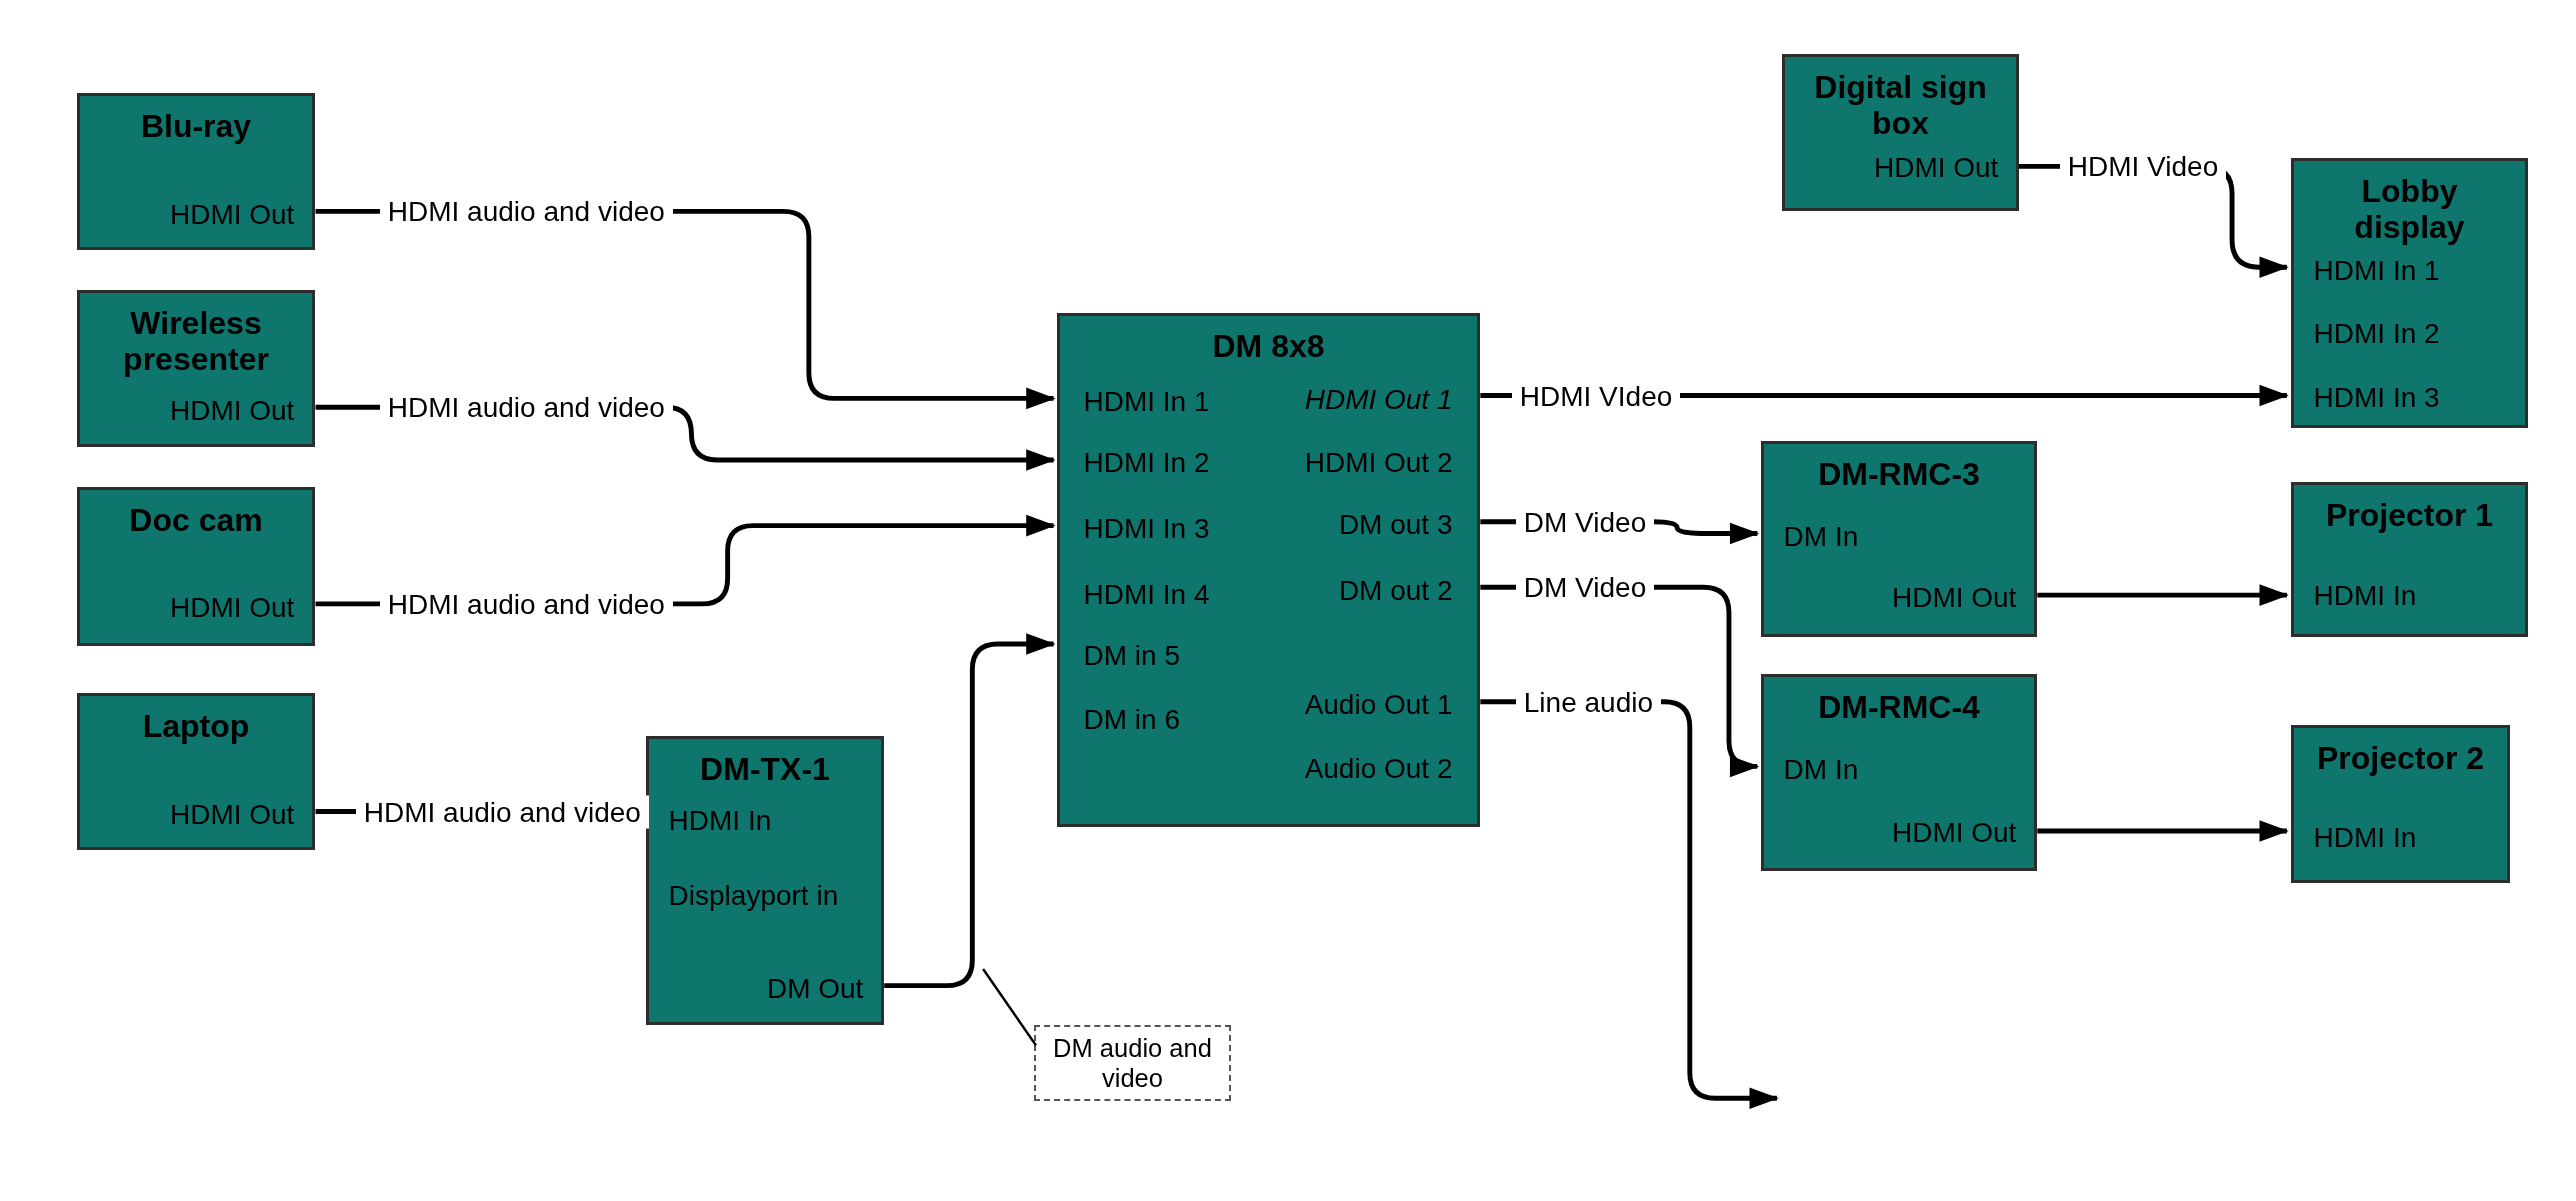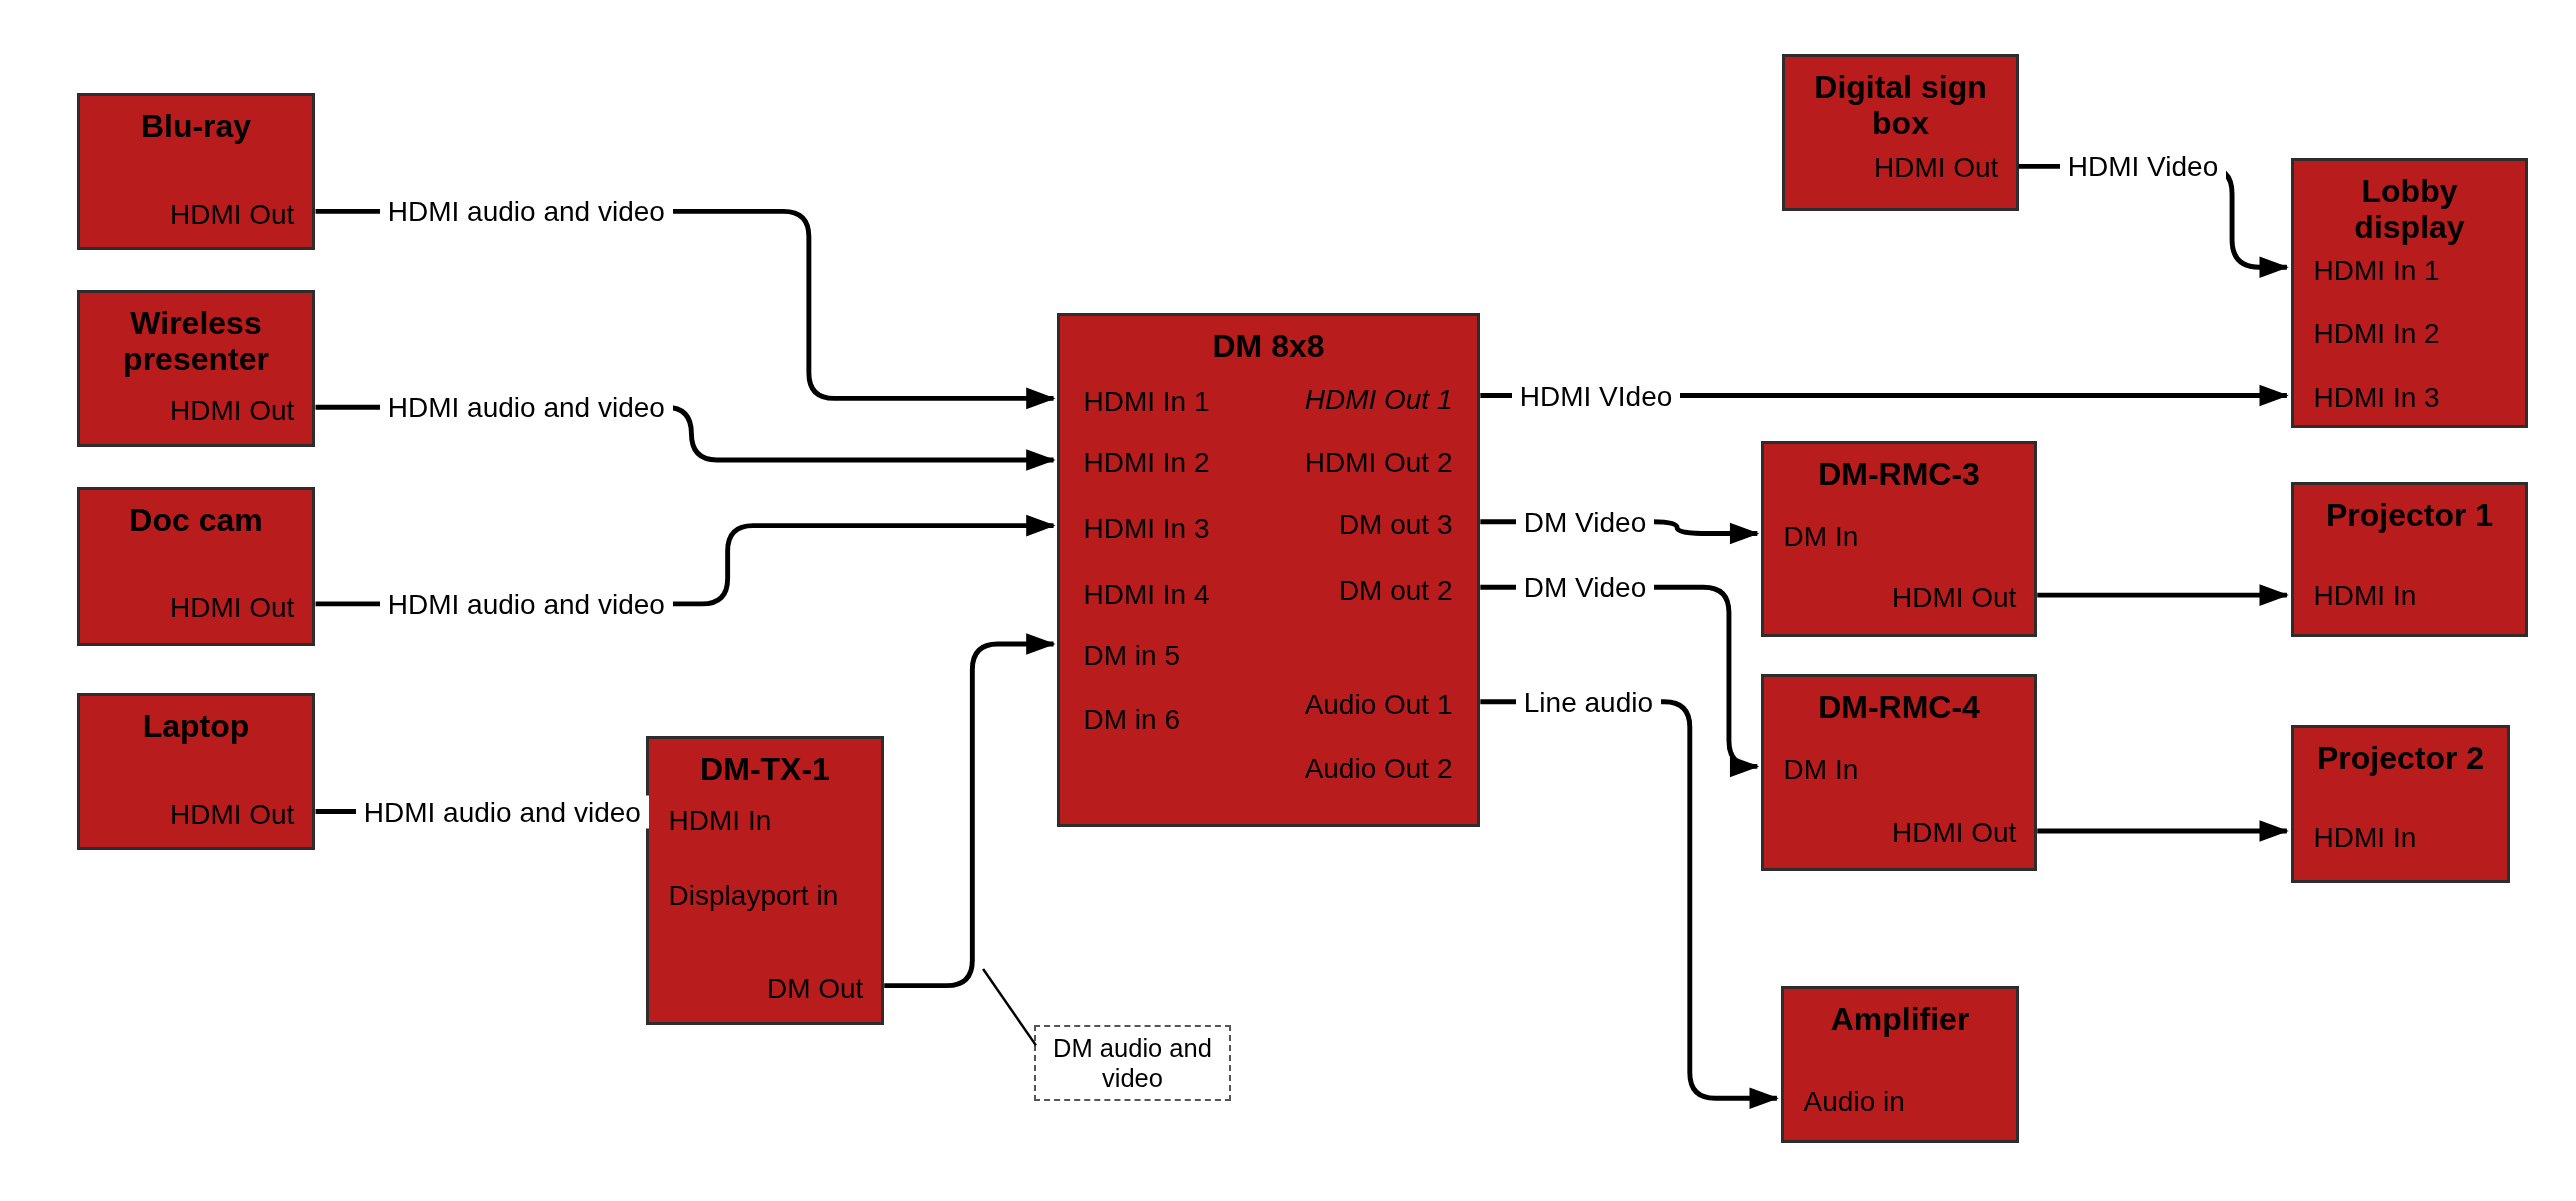--- a/index.html
+++ b/index.html
@@ -6,21 +6,21 @@
   .canvas{
     position:relative;
     width:2576px;height:1201px;
     background:#ffffff;
     font-family:"Liberation Sans", sans-serif;
     color:#000;
     overflow:hidden;
   }
   .box{
     position:absolute;
-    background:#b91c1c;
+    background:#0f766e;
     border:3.9px solid #2d2d2d;
     box-sizing:border-box;
   }
   .box-title{
     padding-top:11.7px;
     text-align:center;
     font-weight:bold;
     font-size:32px;
     line-height:36px;
   }
@@ -130,24 +130,20 @@
     <div class="box-title">DM-RMC-4</div>
     <span class="port left" style="top:76px;">DM In</span>
     <span class="port right" style="top:139px;">HDMI Out</span>
   </div>
 
   <div class="box" style="left:2291px;top:725px;width:219px;height:158px;">
     <div class="box-title">Projector 2</div>
     <span class="port left" style="top:93px;">HDMI In</span>
   </div>
 
-  <div class="box" style="left:1781px;top:986px;width:238px;height:157px;">
-    <div class="box-title">Amplifier</div>
-    <span class="port left" style="top:96px;">Audio in</span>
-  </div>
 
   <div class="note" style="left:1034px;top:1025px;width:197px;height:76px;">DM audio and video</div>
 
   <svg class="wires" width="2576" height="1201" viewBox="0 0 2631 1227">
     <defs>
       <marker id="arrow" markerUnits="userSpaceOnUse" markerWidth="36" markerHeight="28" refX="30" refY="14" orient="auto">
         <path d="M2,3 L32,14 L2,25 Z" fill="#000"></path>
       </marker>
     </defs>
     <g fill="none" stroke="#000" stroke-width="5">

